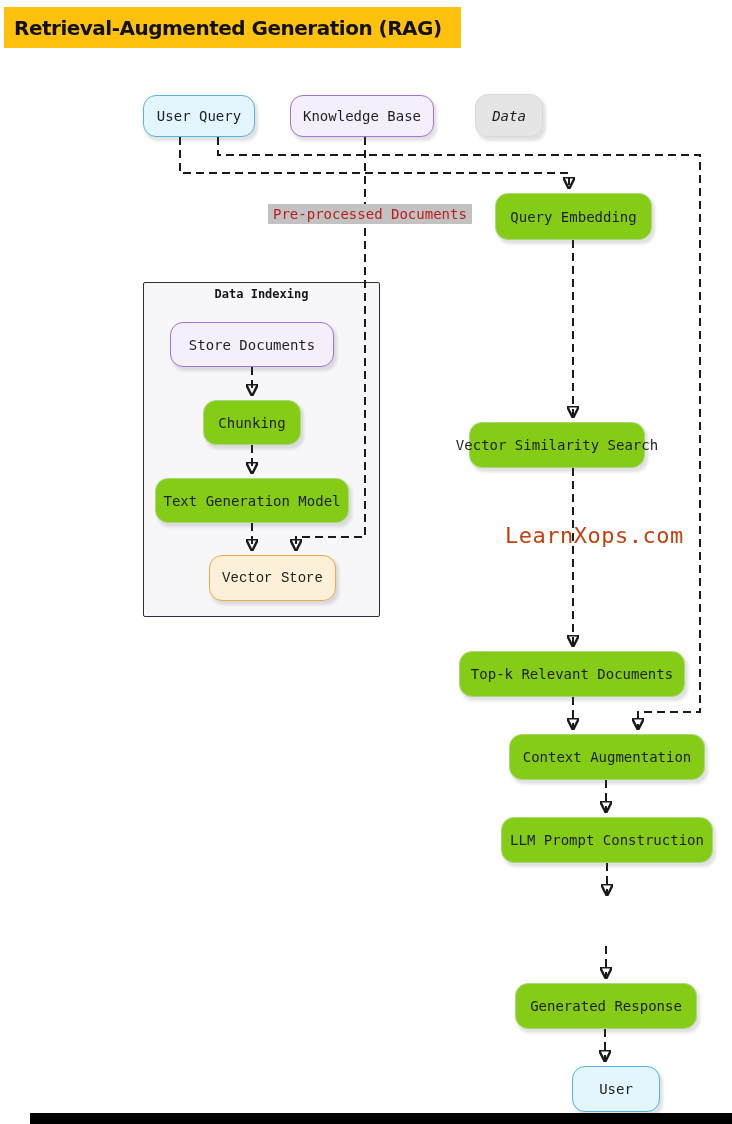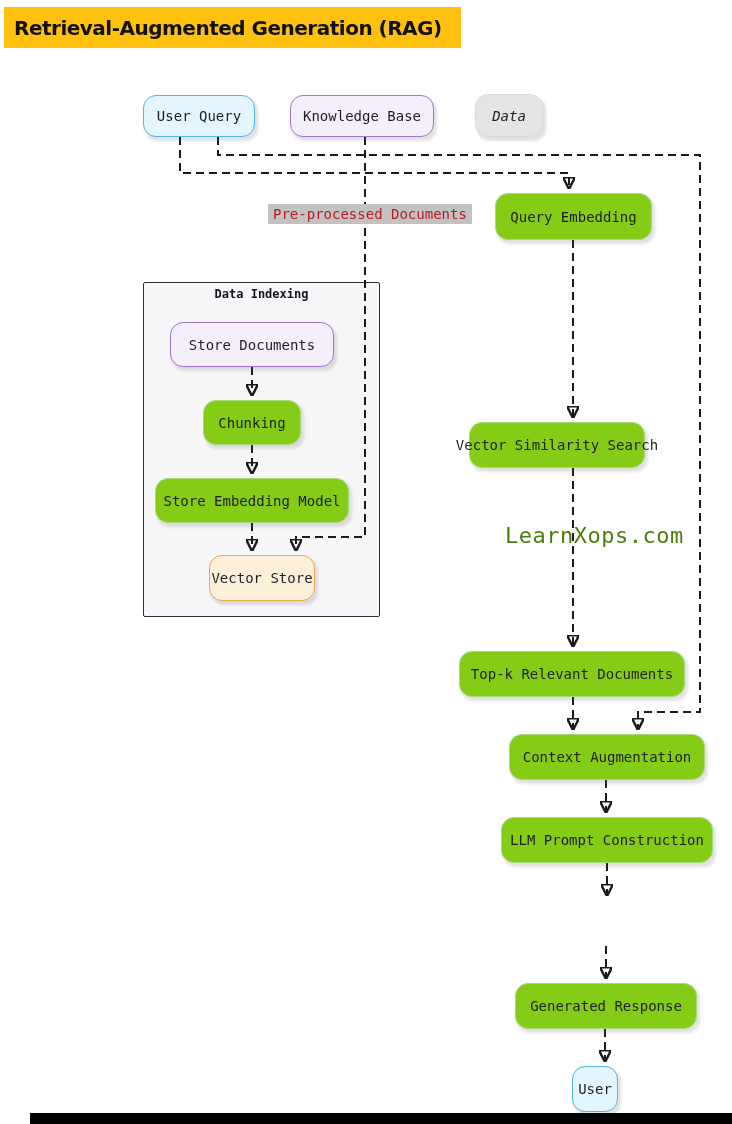--- a/index.html
+++ b/index.html
@@ -37,21 +37,21 @@
     position:absolute; left:143px; top:287px; width:237px; text-align:center;
     font-size:12px; font-weight:bold; color:#15151d; z-index:3;
   }
   .edges-layer { position:absolute; left:0; top:0; z-index:2; }
   .edges-layer path { fill:none; stroke:#1a1a1a; stroke-width:2; stroke-dasharray:8 5; }
   .edge-label {
     position:absolute; left:268px; top:204px; padding:2px 5px;
     background:#c2c2c2; color:#b91c1c; font-size:14px; z-index:4; white-space:nowrap;
   }
   .watermark {
-    position:absolute; left:505px; top:523px; font-size:22px; color:#4d7c0f;
+    position:absolute; left:505px; top:523px; font-size:22px; color:#c2410c;
     letter-spacing:0.5px; z-index:2;
   }
   .bottom-bar {
     position:absolute; left:30px; right:0; bottom:0; height:11px; background:#000;
     z-index:5;
   }
 </style>
 </head>
 <body>
 
@@ -85,27 +85,27 @@
 
   <div class="edge-label">Pre-processed Documents</div>
 
   <div class="node n-blue" style="left:143px; top:95px;  width:112px; height:42px;">User Query</div>
   <div class="node n-purple" style="left:290px; top:95px;  width:144px; height:42px;">Knowledge Base</div>
   <div class="node n-plain" style="left:475px; top:94px;  width:68px;  height:43px;">Data</div>
   <div class="node n-green" style="left:495px; top:193px; width:157px; height:47px;">Query Embedding</div>
 
   <div class="node n-purple" style="left:170px; top:322px; width:164px; height:45px;">Store Documents</div>
   <div class="node n-green" style="left:203px; top:400px; width:98px;  height:45px;">Chunking</div>
-  <div class="node n-green" style="left:155px; top:478px; width:194px; height:45px;">Store Embedding Model</div>
-  <div class="node n-orange" style="left:209px; top:555px; width:106px; height:46px;">Vector Store</div>
+  <div class="node n-green" style="left:155px; top:478px; width:194px; height:45px;">Text Generation Model</div>
+  <div class="node n-orange" style="left:209px; top:555px; width:127px; height:46px;font-family:Liberation Mono, monospace;">Vector Store</div>
 
   <div class="node n-green" style="left:469px; top:422px; width:176px; height:46px;">Vector Similarity Search</div>
   <div class="node n-green" style="left:459px; top:651px; width:226px; height:46px;">Top-k Relevant Documents</div>
   <div class="node n-green" style="left:509px; top:734px; width:196px; height:46px;">Context Augmentation</div>
   <div class="node n-green" style="left:501px; top:817px; width:212px; height:46px;">LLM Prompt Construction</div>
   <div class="node n-green" style="left:515px; top:983px; width:182px; height:46px;">Generated Response</div>
-  <div class="node n-blue" style="left:572px; top:1066px; width:46px; height:46px;">User</div>
+  <div class="node n-blue" style="left:572px; top:1066px; width:88px; height:46px;">User</div>
 
   <div class="watermark">LearnXops.com</div>
 
   <div class="bottom-bar"></div>
 
 </div>
 
 </body></html>

